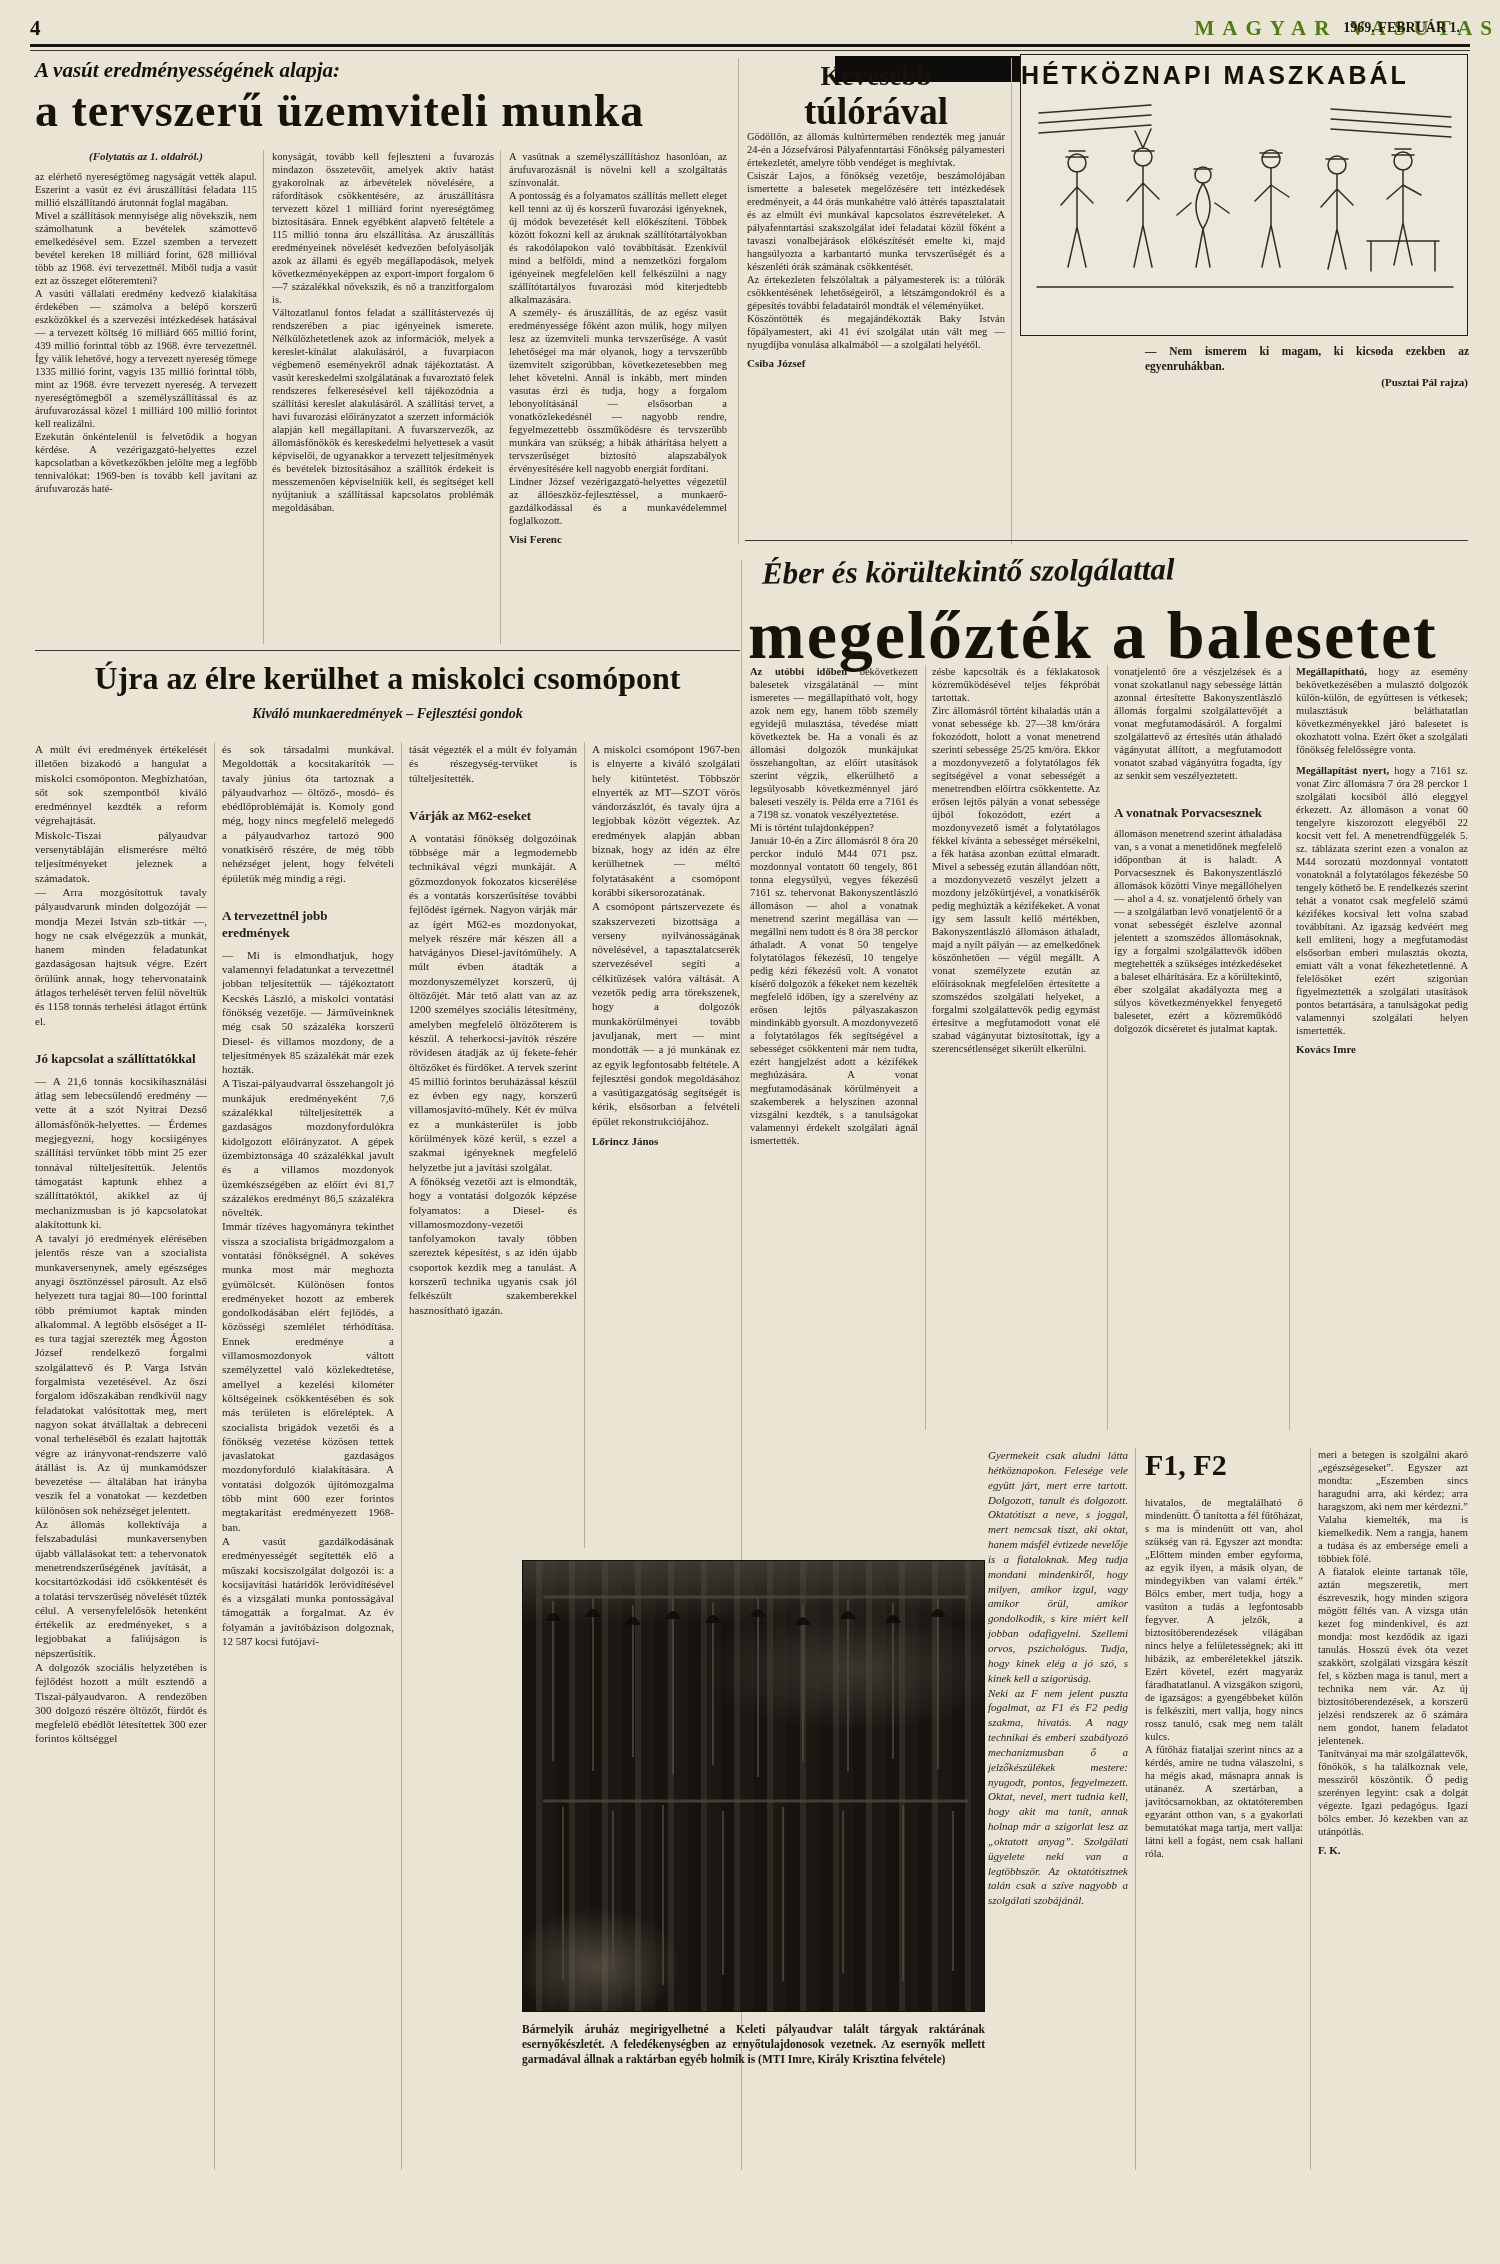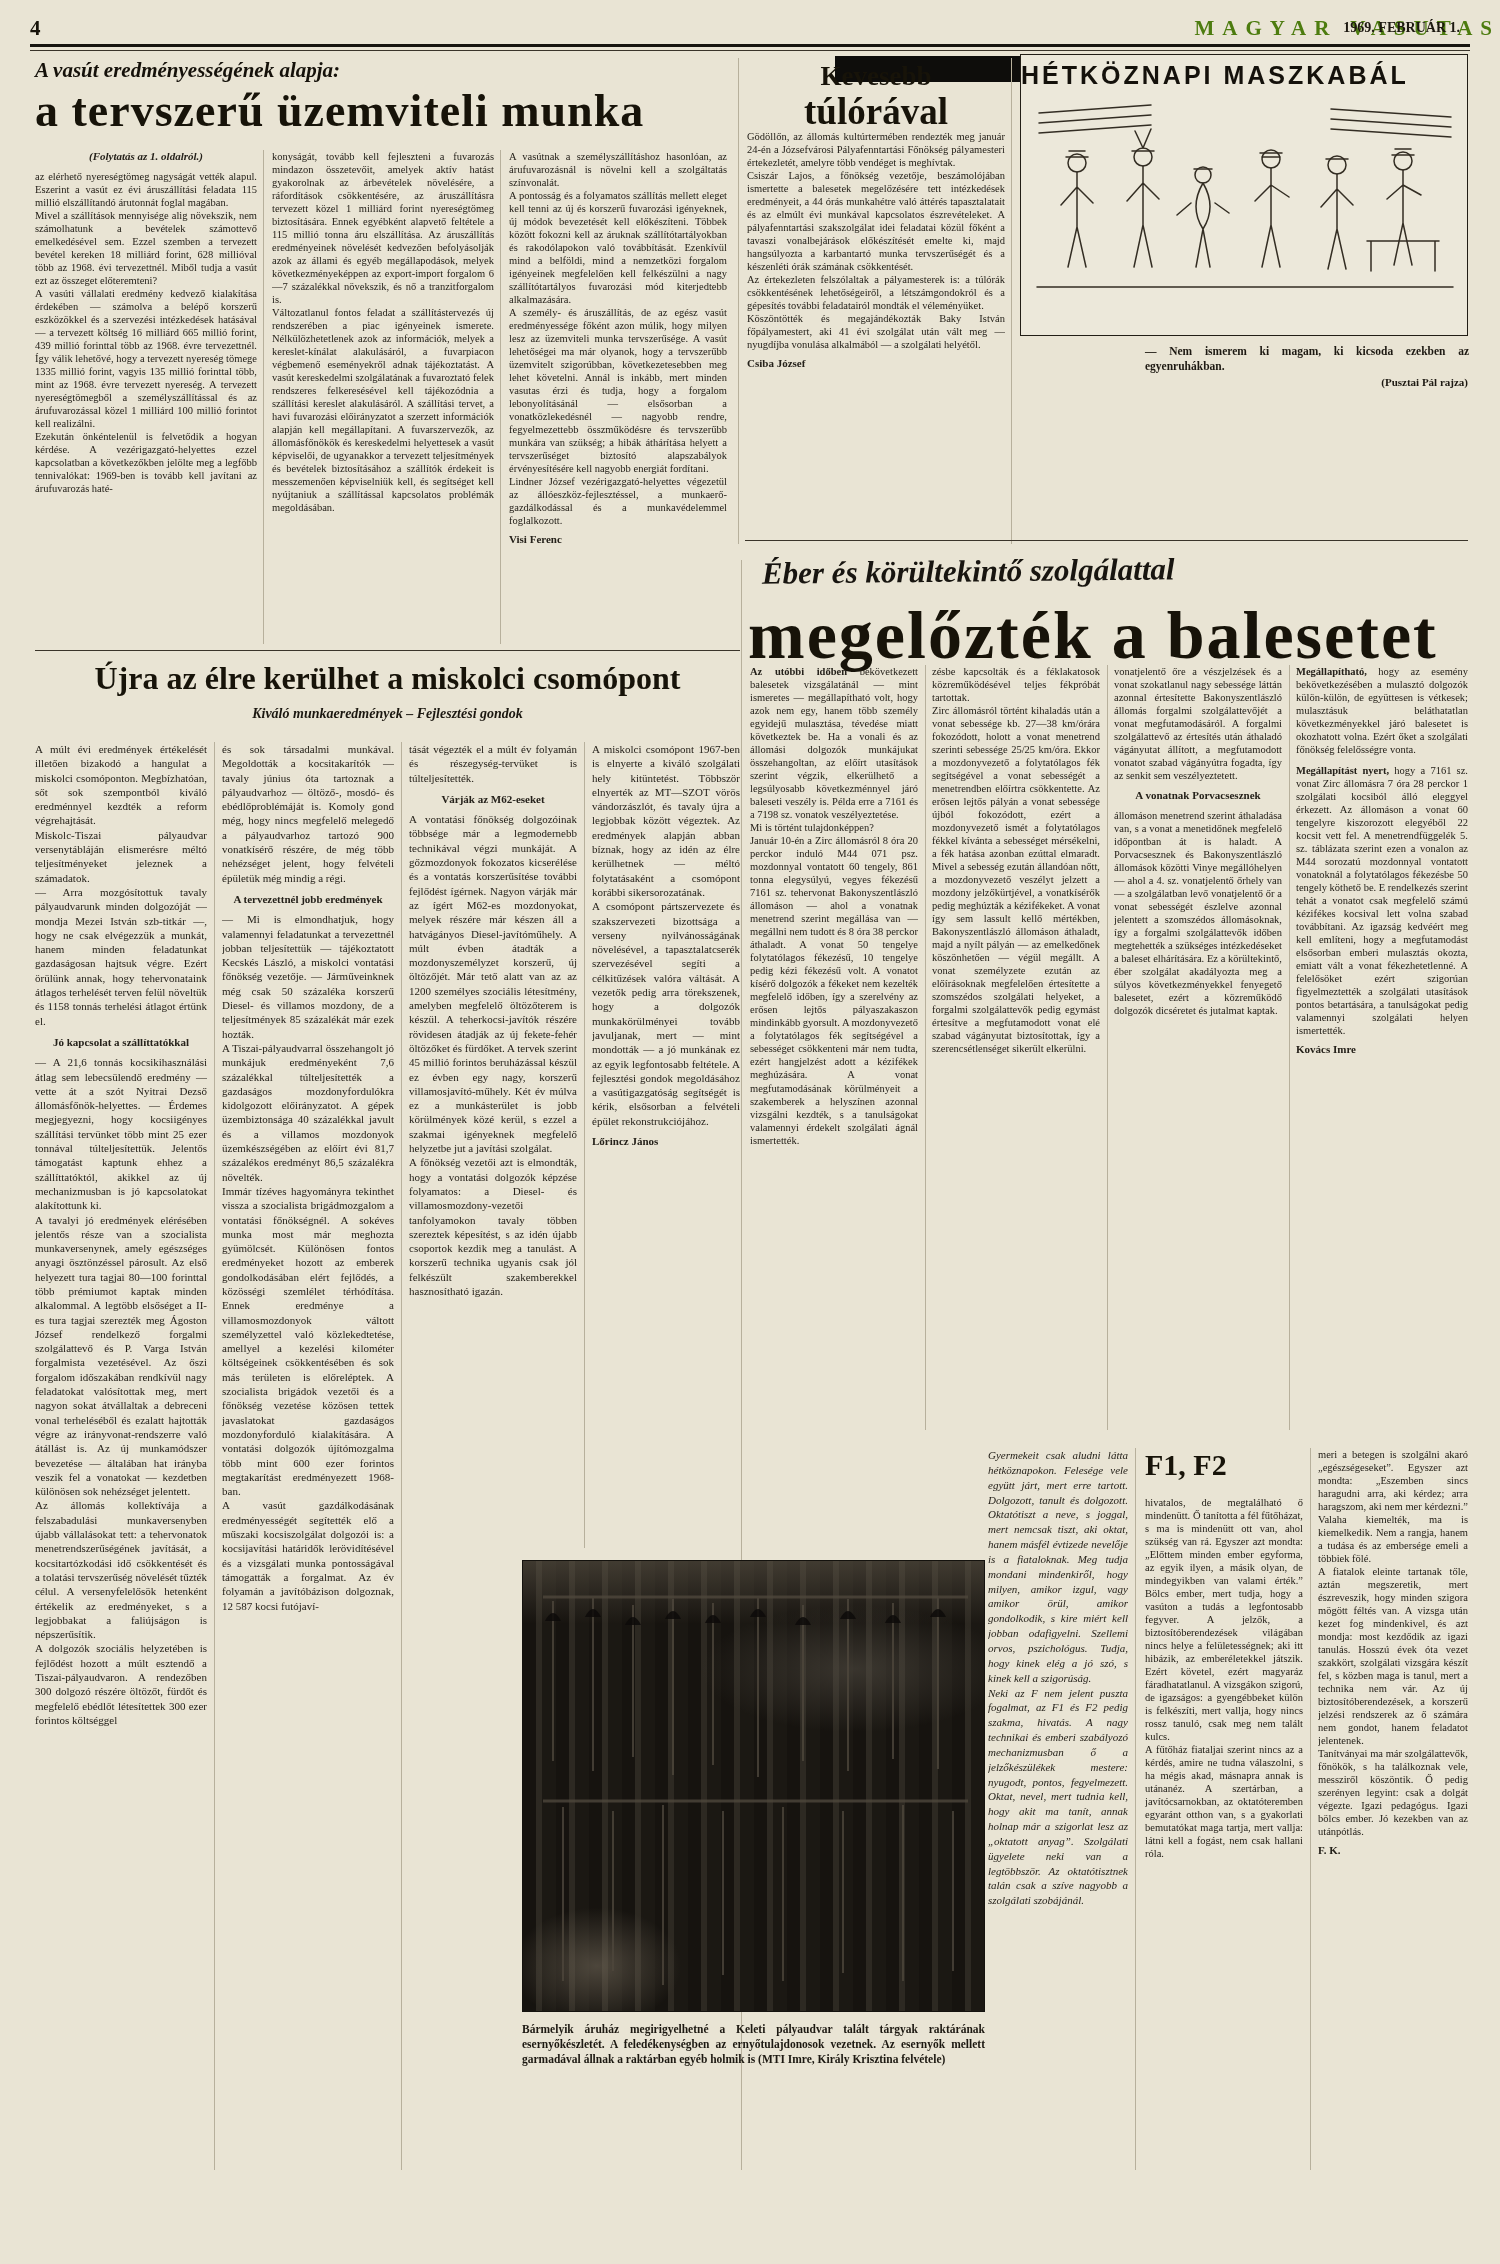--- a/index.html
+++ b/index.html
@@ -17,23 +17,23 @@
     font-size:10.5px;
     line-height:1.24;
     text-align:justify;
     overflow:hidden;
     color:#25211a;
   }
   .pp { white-space:pre-line; }
   .b { font-weight:bold; }
   .crosshead {
     font-weight:bold;
-    text-align:center;
-    font-size:11px;
-    margin:7px 0 6px 0;
+    text-align:left;
+    font-size:13px;
+    margin:23px 0 6px 0;
     white-space:normal;
   }
   .sig {
     font-weight:bold;
     font-size:11px;
     margin-top:6px;
     padding-right:8px;
   }
   .hrule { position:absolute; background:#17140e; height:2px; }
   .hrule.thin { height:1px; background:#3a342a; }

